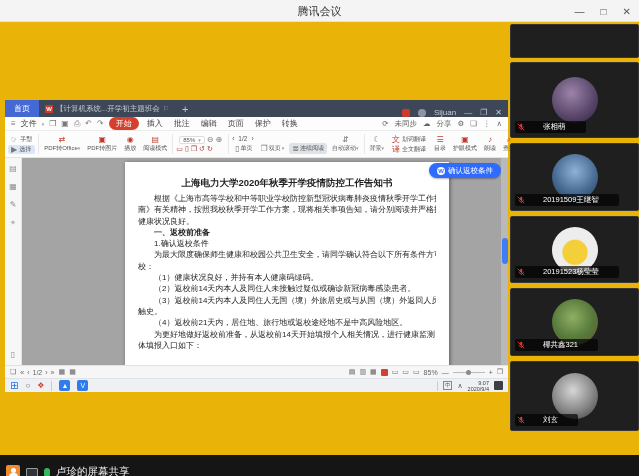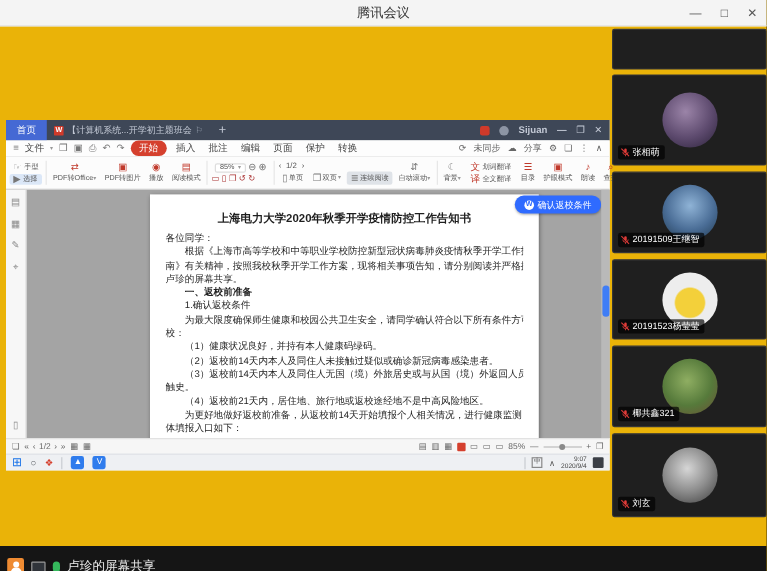--- a/index.html
+++ b/index.html
@@ -18,21 +18,21 @@
   .share { left:5px; top:100px; width:503px; height:292px; background:#fff; }
 
   
   .tabbar { left:0; top:0; width:503px; height:17px; background:#3e4757; display:flex; align-items:stretch; }
   .tab-home { background:#4569d4; color:#fff; font-size:8px; padding:0 9px; display:flex; align-items:center; }
   .tab { display:flex; align-items:center; gap:3px; padding:0 6px; font-size:7.5px; color:#c3c9d5; white-space:nowrap; overflow:hidden; }
   .tab.active { background:#545e70; color:#fff; }
   .tab-doc-icon { flex:none; width:8px; height:8px; background:#d03a2a; color:#fff; font-size:6px; line-height:8px; text-align:center; border-radius:1px; font-weight:bold; }
   .tab-x, .tab-pin { font-size:7px; color:#98a0af; }
   .tab-add { color:#c3c9d5; font-size:11px; padding:0 7px; display:flex; align-items:center; }
-  .tabbar-right { margin-left:auto; display:flex; align-items:center; gap:8px; padding-right:6px; color:#c3c9d5; font-size:8px;font-weight:bold; }
+  .tabbar-right { margin-left:auto; display:flex; align-items:flex-end; gap:8px; padding-right:6px; color:#c3c9d5; font-size:8px; }
   .tr-red { width:8px; height:8px; background:#d03a2a; border-radius:2px; }
   .tr-gray { width:8px; height:8px; background:#8d95a4; border-radius:50%; }
 
   
   .menubar { left:0; top:17px; width:503px; height:14px; background:#fdfdfd; border-bottom:1px solid #ececec;
              display:flex; align-items:center; font-size:8px; color:#444; gap:5px; padding:0 6px; }
   .mb-qicon { color:#777; font-size:8px; }
   .menu-pill { background:#d5402e; color:#fff; border-radius:7px; padding:1px 7px;text-align:center; }
   .menu-item { padding:0 3px; }
   .menubar-right { margin-left:auto; display:flex; gap:6px; align-items:center; color:#666; font-size:7.5px; }
@@ -94,21 +94,21 @@
 
   
   .tile { left:510px; width:129px; background:#1f1f1f; border:1px solid #363636; border-radius:2px; }
   .avatar { position:absolute; left:50%; top:50%; transform:translate(-50%,-50%); width:46px; height:46px; border-radius:50%; }
   .av0 { background:radial-gradient(circle at 42% 35%, #9b84a8, #5d4a6e 55%, #2a2138 100%); }
   .av1 { background:radial-gradient(circle at 50% 38%, #8fb3d6, #4a6d96 55%, #20394f 100%); }
   .av2 { background:radial-gradient(circle at 50% 55%, #f3d03a 0 35%, #ededed 39%); }
   .av3 { background:radial-gradient(circle at 45% 40%, #8fae62, #567a3b 55%, #6b4f35 100%); }
   .av4 { background:radial-gradient(circle at 45% 38%, #d6d6d6, #8d8d8d 50%, #3a3a3a 100%); }
   .name-chip { position:absolute; left:4px; bottom:4px; background:rgba(0,0,0,.68); border-radius:2px;
-               display:flex; align-items:center; gap:2px; padding:1px 4px 1px 2px; color:#fff; font-size:7.5px; white-space:nowrap; }
+               display:flex; align-items:center; gap:18px; padding:1px 20px 1px 2px; color:#fff; font-size:7.5px; white-space:nowrap; }
   .micsvg { flex:none; }
 
   
   .meetingbar { left:0; top:455px; width:639px; height:21px; background:#151515; display:flex; align-items:center; padding:17px 6px; gap:6px; }
   .mb-person { width:14px; height:14px; background:#ef8b32; border-radius:2px; position:relative; }
   .mb-person::before { content:""; position:absolute; left:4.5px; top:2.5px; width:5px; height:5px; border-radius:50%; background:#fff; }
   .mb-person::after { content:""; position:absolute; left:2.5px; top:8px; width:9px; height:5px; border-radius:4px 4px 0 0; background:#fff; }
   .mb-monitor { width:12px; height:9px; border:1px solid #9a9a9a; border-radius:1px; background:#30343a; }
   .mb-mic { width:6px; height:9px; background:#35b95c; border-radius:3px; position:relative; }
   .mb-mic::after { content:""; position:absolute; left:2px; top:9px; width:2px; height:2px; background:#35b95c; }
@@ -286,24 +286,23 @@
       <div class="ab leftpanel">
         <span>▤</span>
         <span>▦</span>
         <span>✎</span>
         <span>⌖</span>
         <span class="lp-spacer"></span>
         <span>▯</span>
       </div>
       <div class="ab page">
         <div class="doc-line doc-title">上海电力大学2020年秋季开学疫情防控工作告知书</div>
-        <div class="doc-line">各位同学：</div>
         <div class="doc-line">　　根据《上海市高等学校和中等职业学校防控新型冠状病毒肺炎疫情秋季开学工作指</div>
         <div class="doc-line">南》有关精神，按照我校秋季开学工作方案，现将相关事项告知，请分别阅读并严格按照</div>
-        <div class="doc-line">卢珍的屏幕共享。</div>
+        <div class="doc-line">健康状况良好。</div>
         <div class="doc-line doc-bold">　　一、返校前准备</div>
         <div class="doc-line">　　1.确认返校条件</div>
         <div class="doc-line">　　为最大限度确保师生健康和校园公共卫生安全，请同学确认符合以下所有条件方可返</div>
         <div class="doc-line">校：</div>
         <div class="doc-line">　　（1）健康状况良好，并持有本人健康码绿码。</div>
         <div class="doc-line">　　（2）返校前14天内本人及同住人未接触过疑似或确诊新冠病毒感染患者。</div>
         <div class="doc-line">　　（3）返校前14天内本人及同住人无国（境）外旅居史或与从国（境）外返回人员接</div>
         <div class="doc-line">触史。</div>
         <div class="doc-line">　　（4）返校前21天内，居住地、旅行地或返校途经地不是中高风险地区。</div>
         <div class="doc-line">　　为更好地做好返校前准备，从返校前14天开始填报个人相关情况，进行健康监测，具</div>

